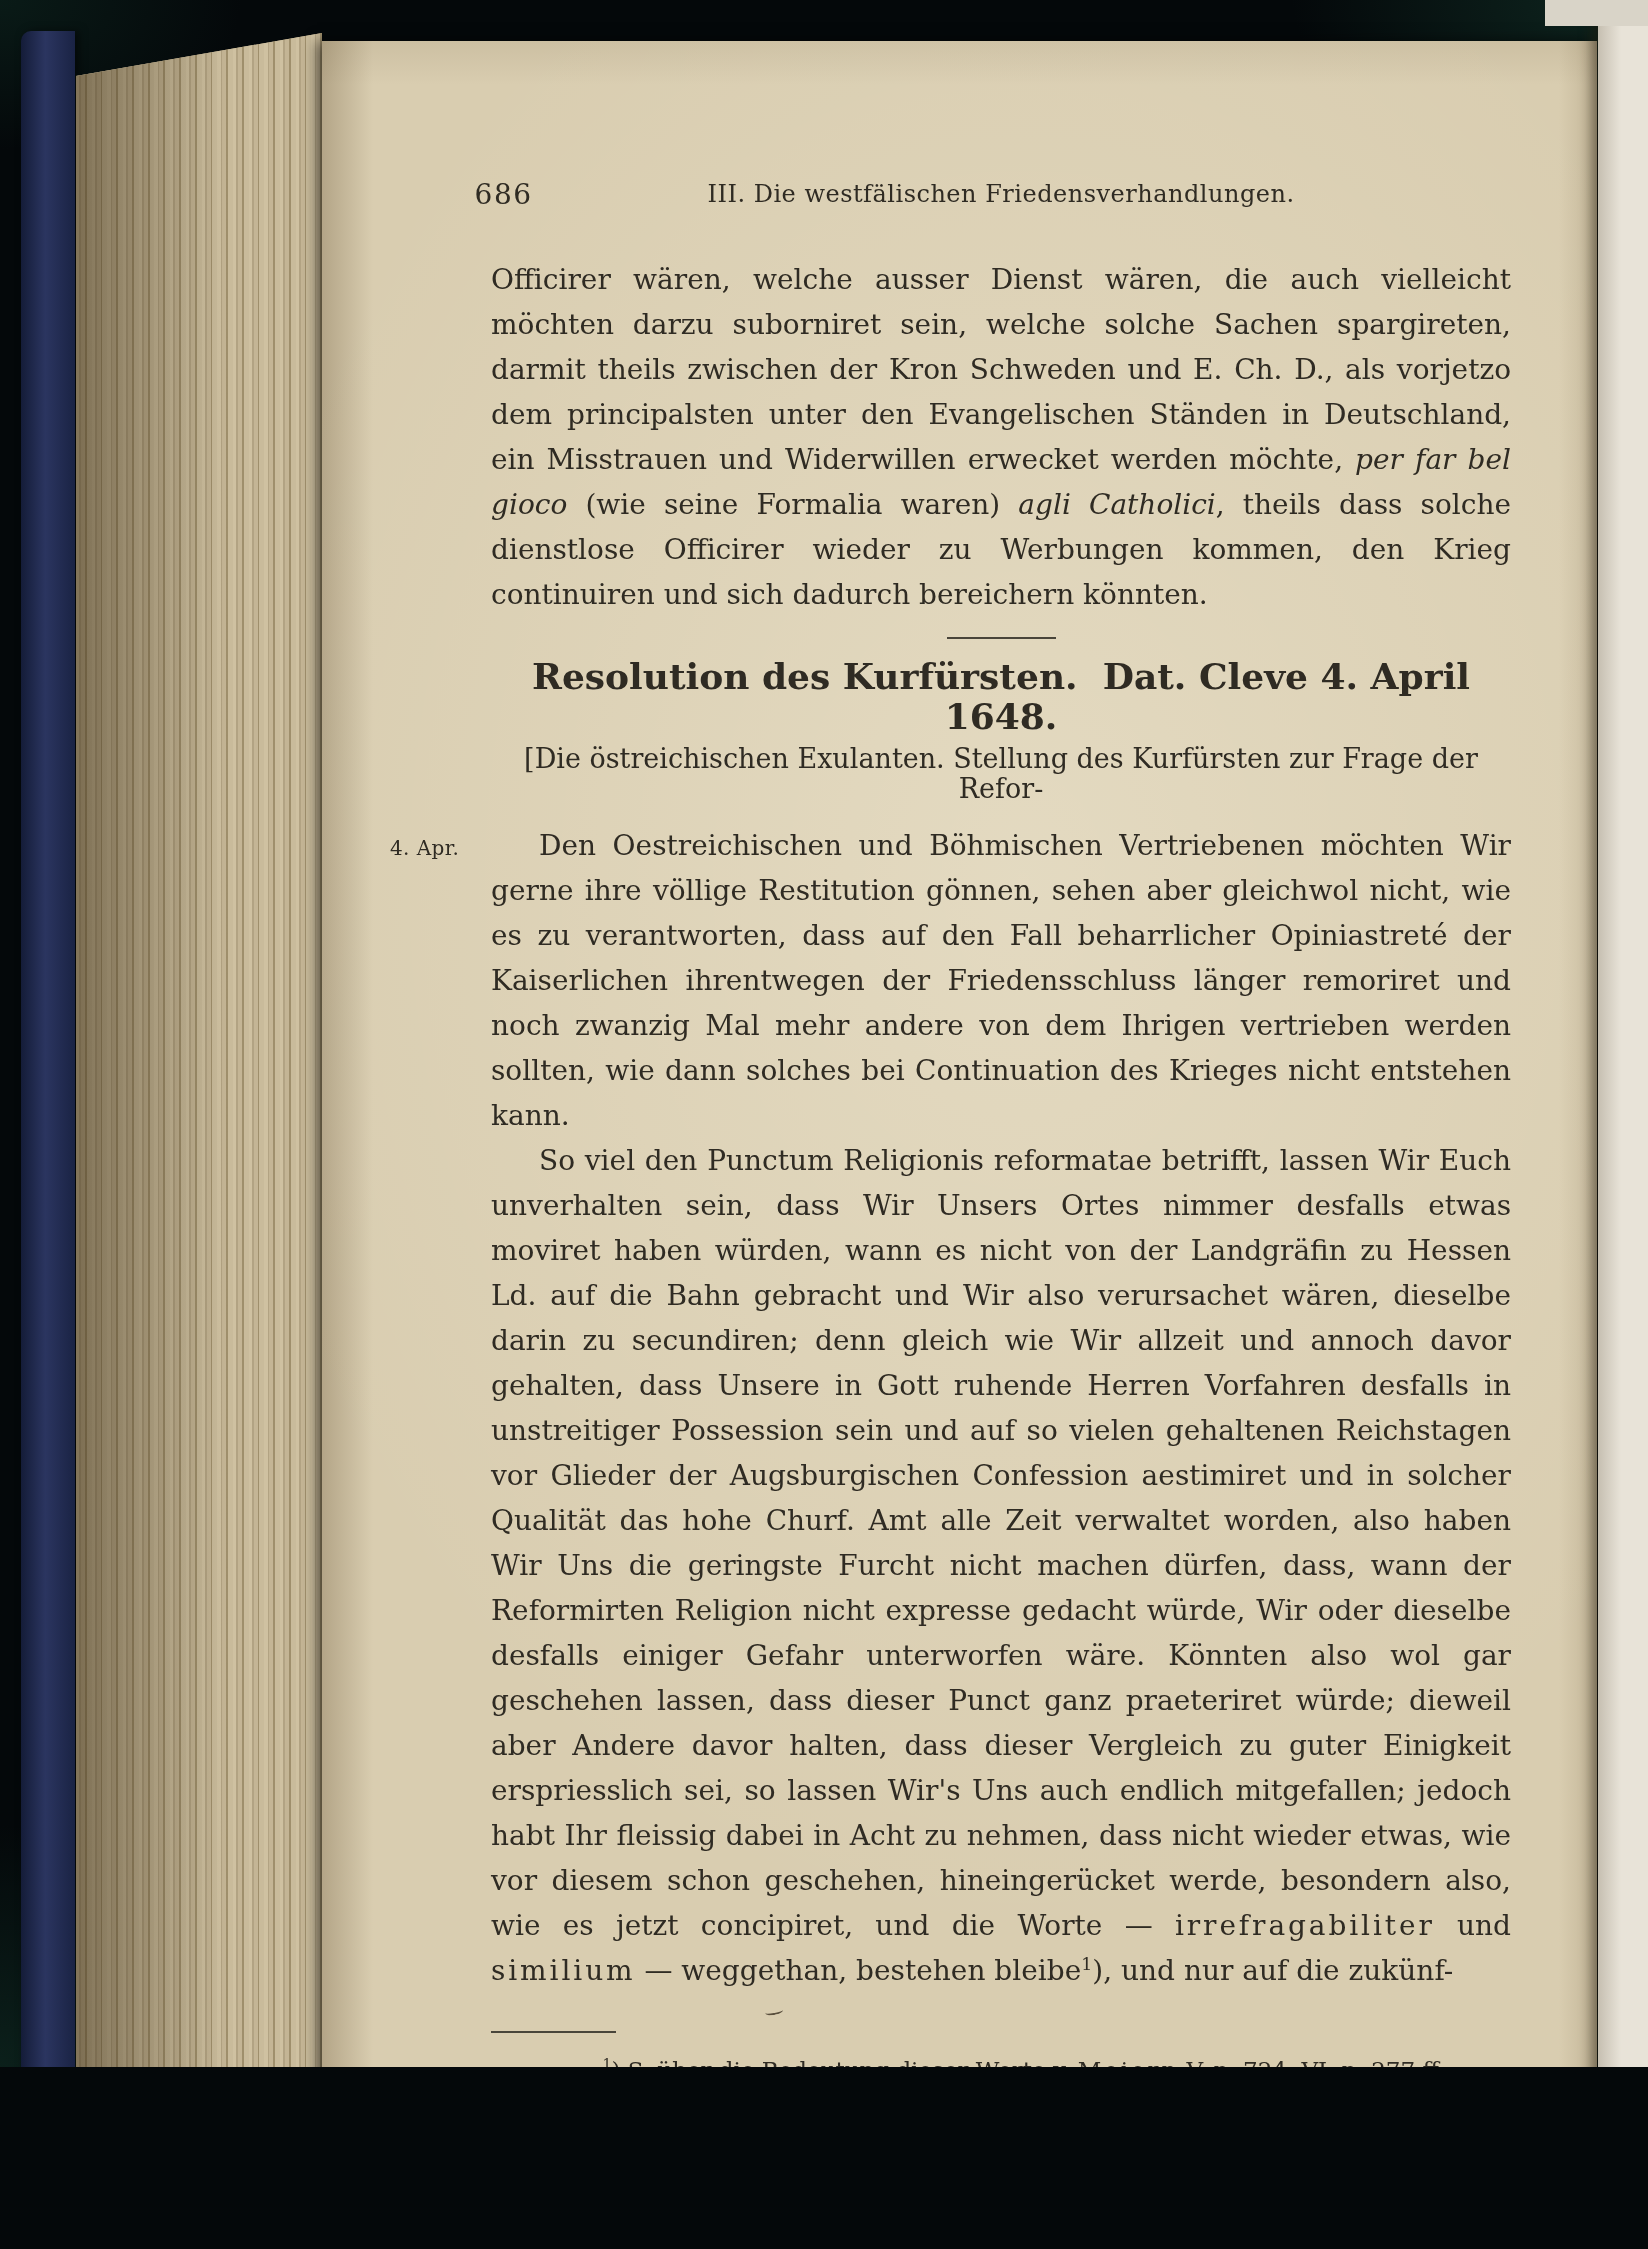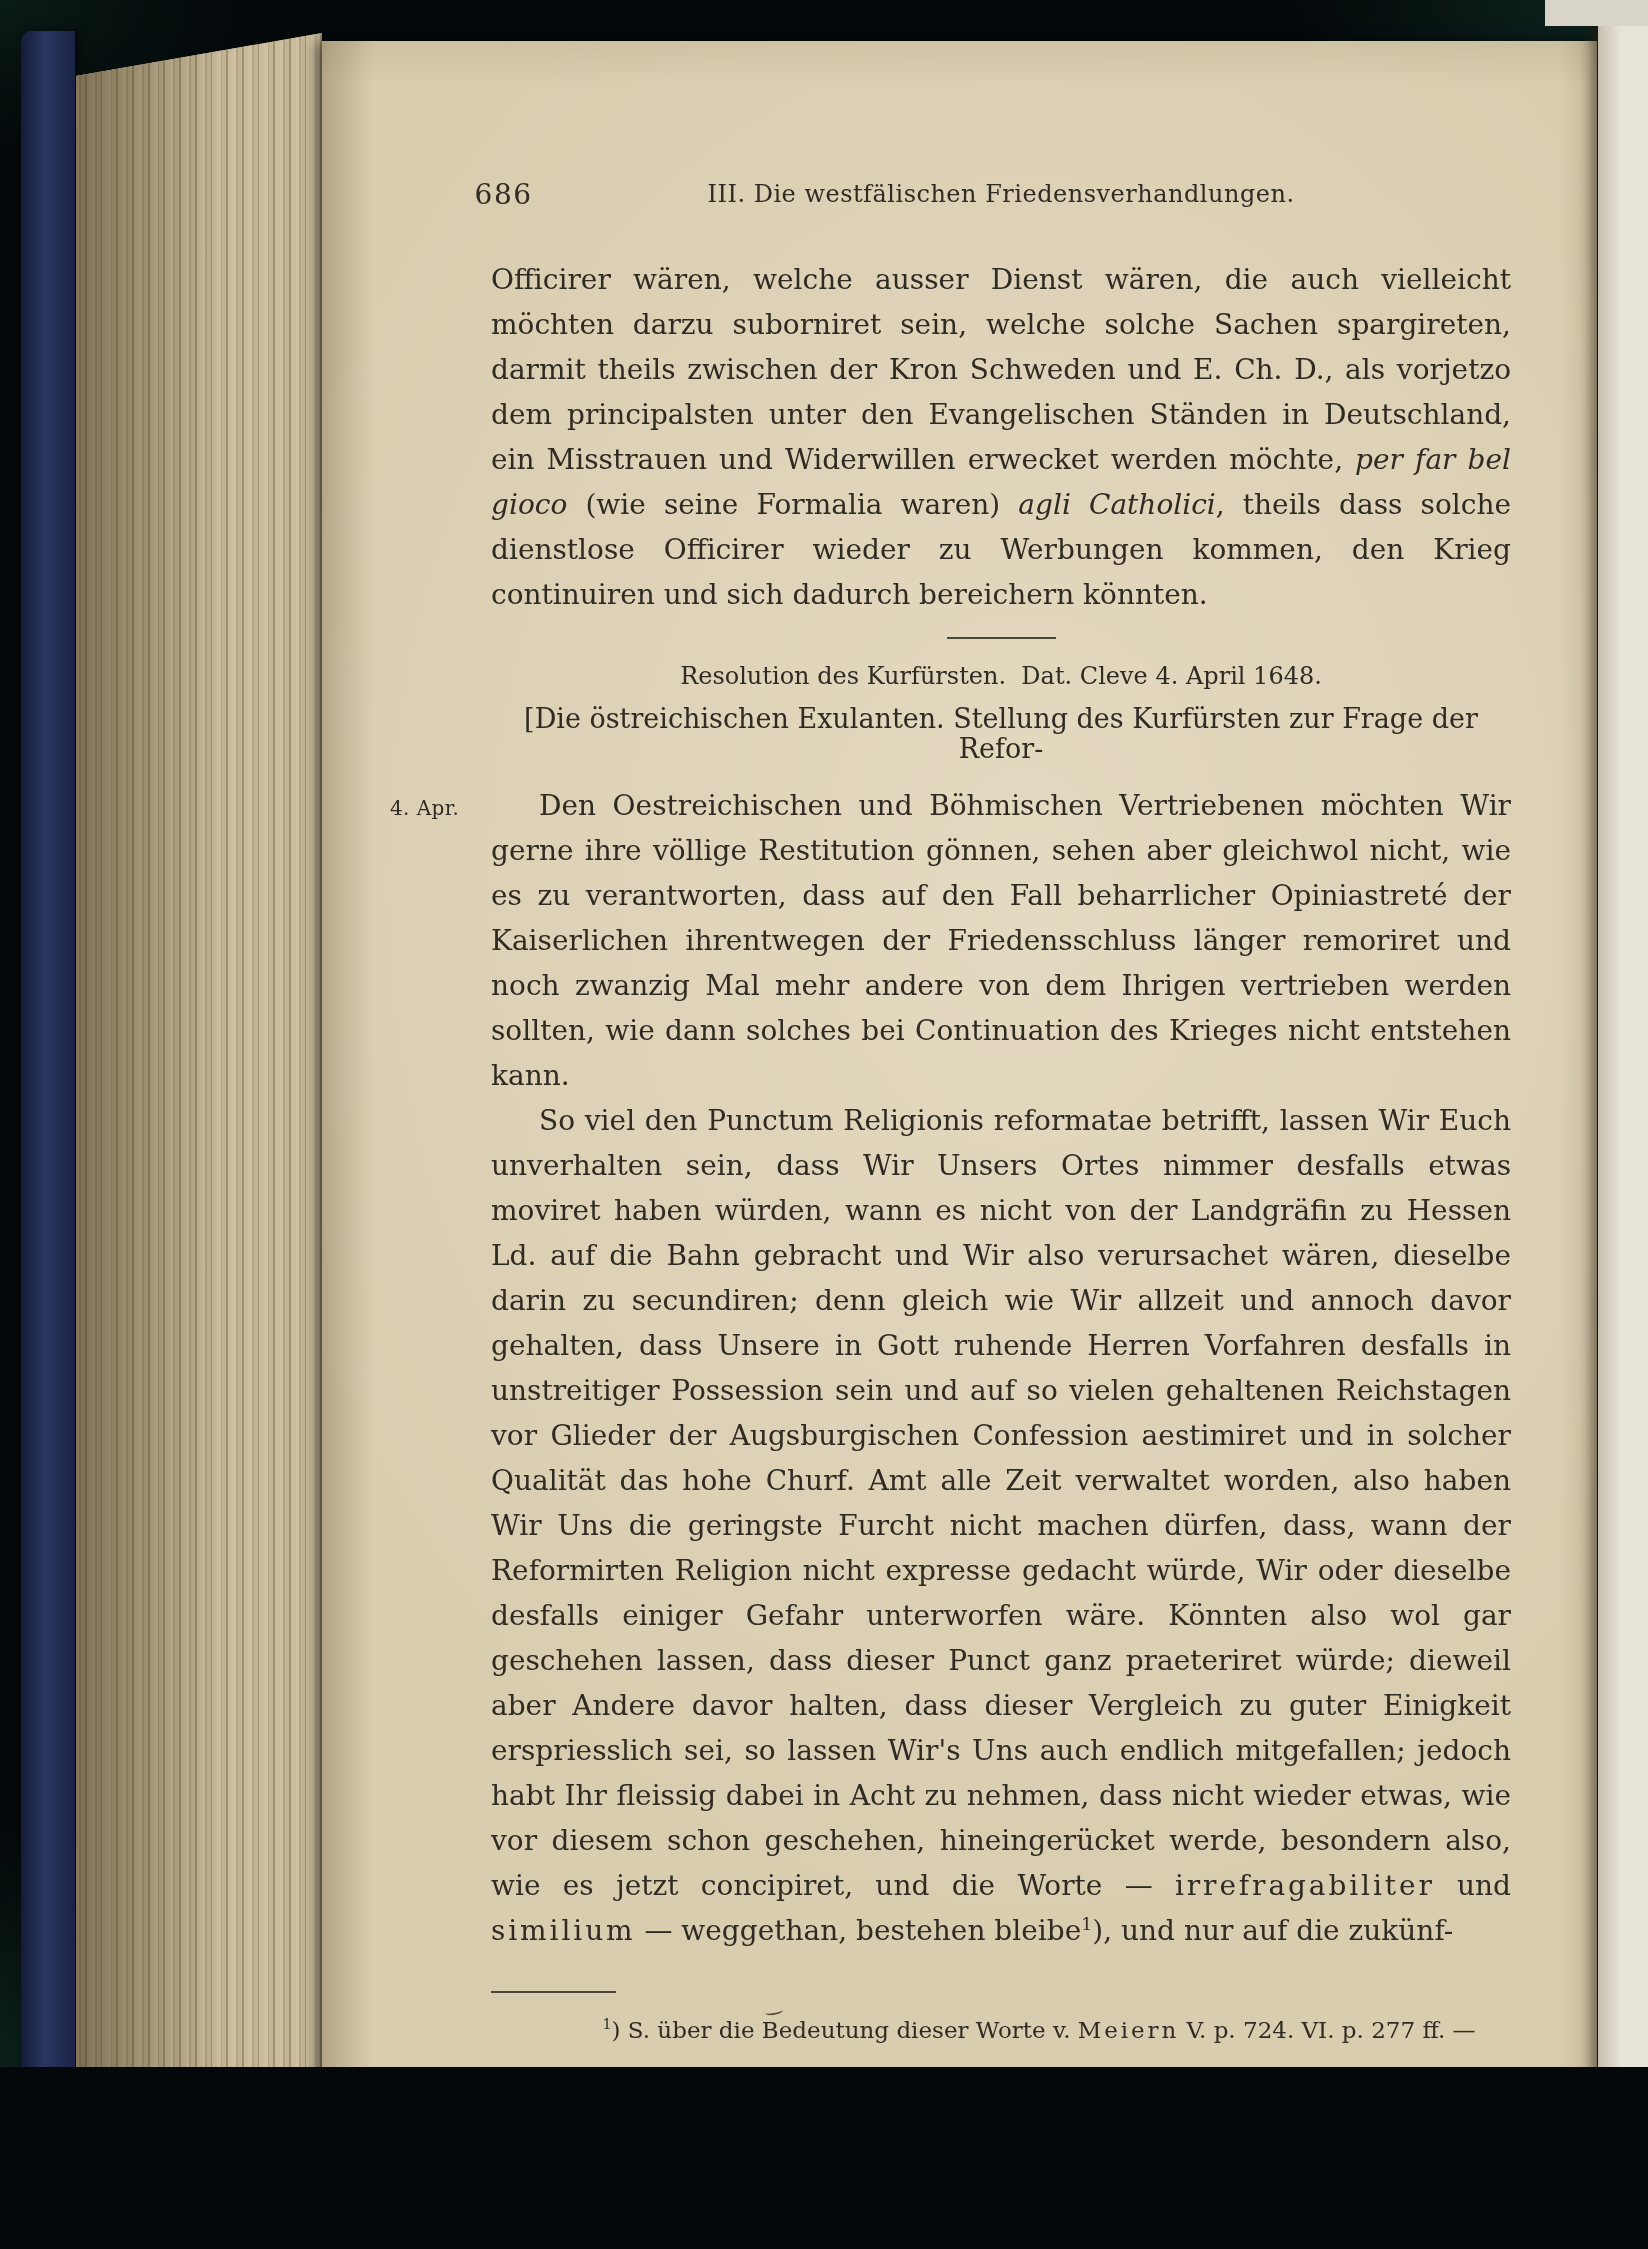--- a/index.html
+++ b/index.html
@@ -60,21 +60,21 @@
   .body-text{
     position:absolute;left:169px;top:216px;width:1020px;
     font-size:28px;line-height:45px;text-align:justify;
   }
   .para{margin:0;hyphens:none;}
   .indent{text-indent:48px;}
   .rel{position:relative;}
   .p2{margin-top:18px;}
   .divider{width:109px;height:0;border-top:2.5px solid #49453a;margin:20px auto 16.5px auto;}
   .heading{
-    margin:8px;font-weight:400;font-size:24px;line-height:40px;
+    margin:8px;font-weight:700;font-size:36px;line-height:40px;
     text-align:center;white-space:pre-wrap;text-indent:0;
   }
   .subheading{margin-top:6.6px;font-size:27px;line-height:30.5px;text-align:center;text-indent:0;}
   .margin-note{
     position:absolute;left:-101px;top:3.3px;font-size:20px;letter-spacing:0.4px;
     text-indent:0;white-space:nowrap;
   }
   .fn-rule{width:125px;border-top:2.5px solid #49453a;margin-top:38px;}
   .footnote{
     margin:21.4px 0 0 0;padding-left:76px;font-size:23px;line-height:33px;

